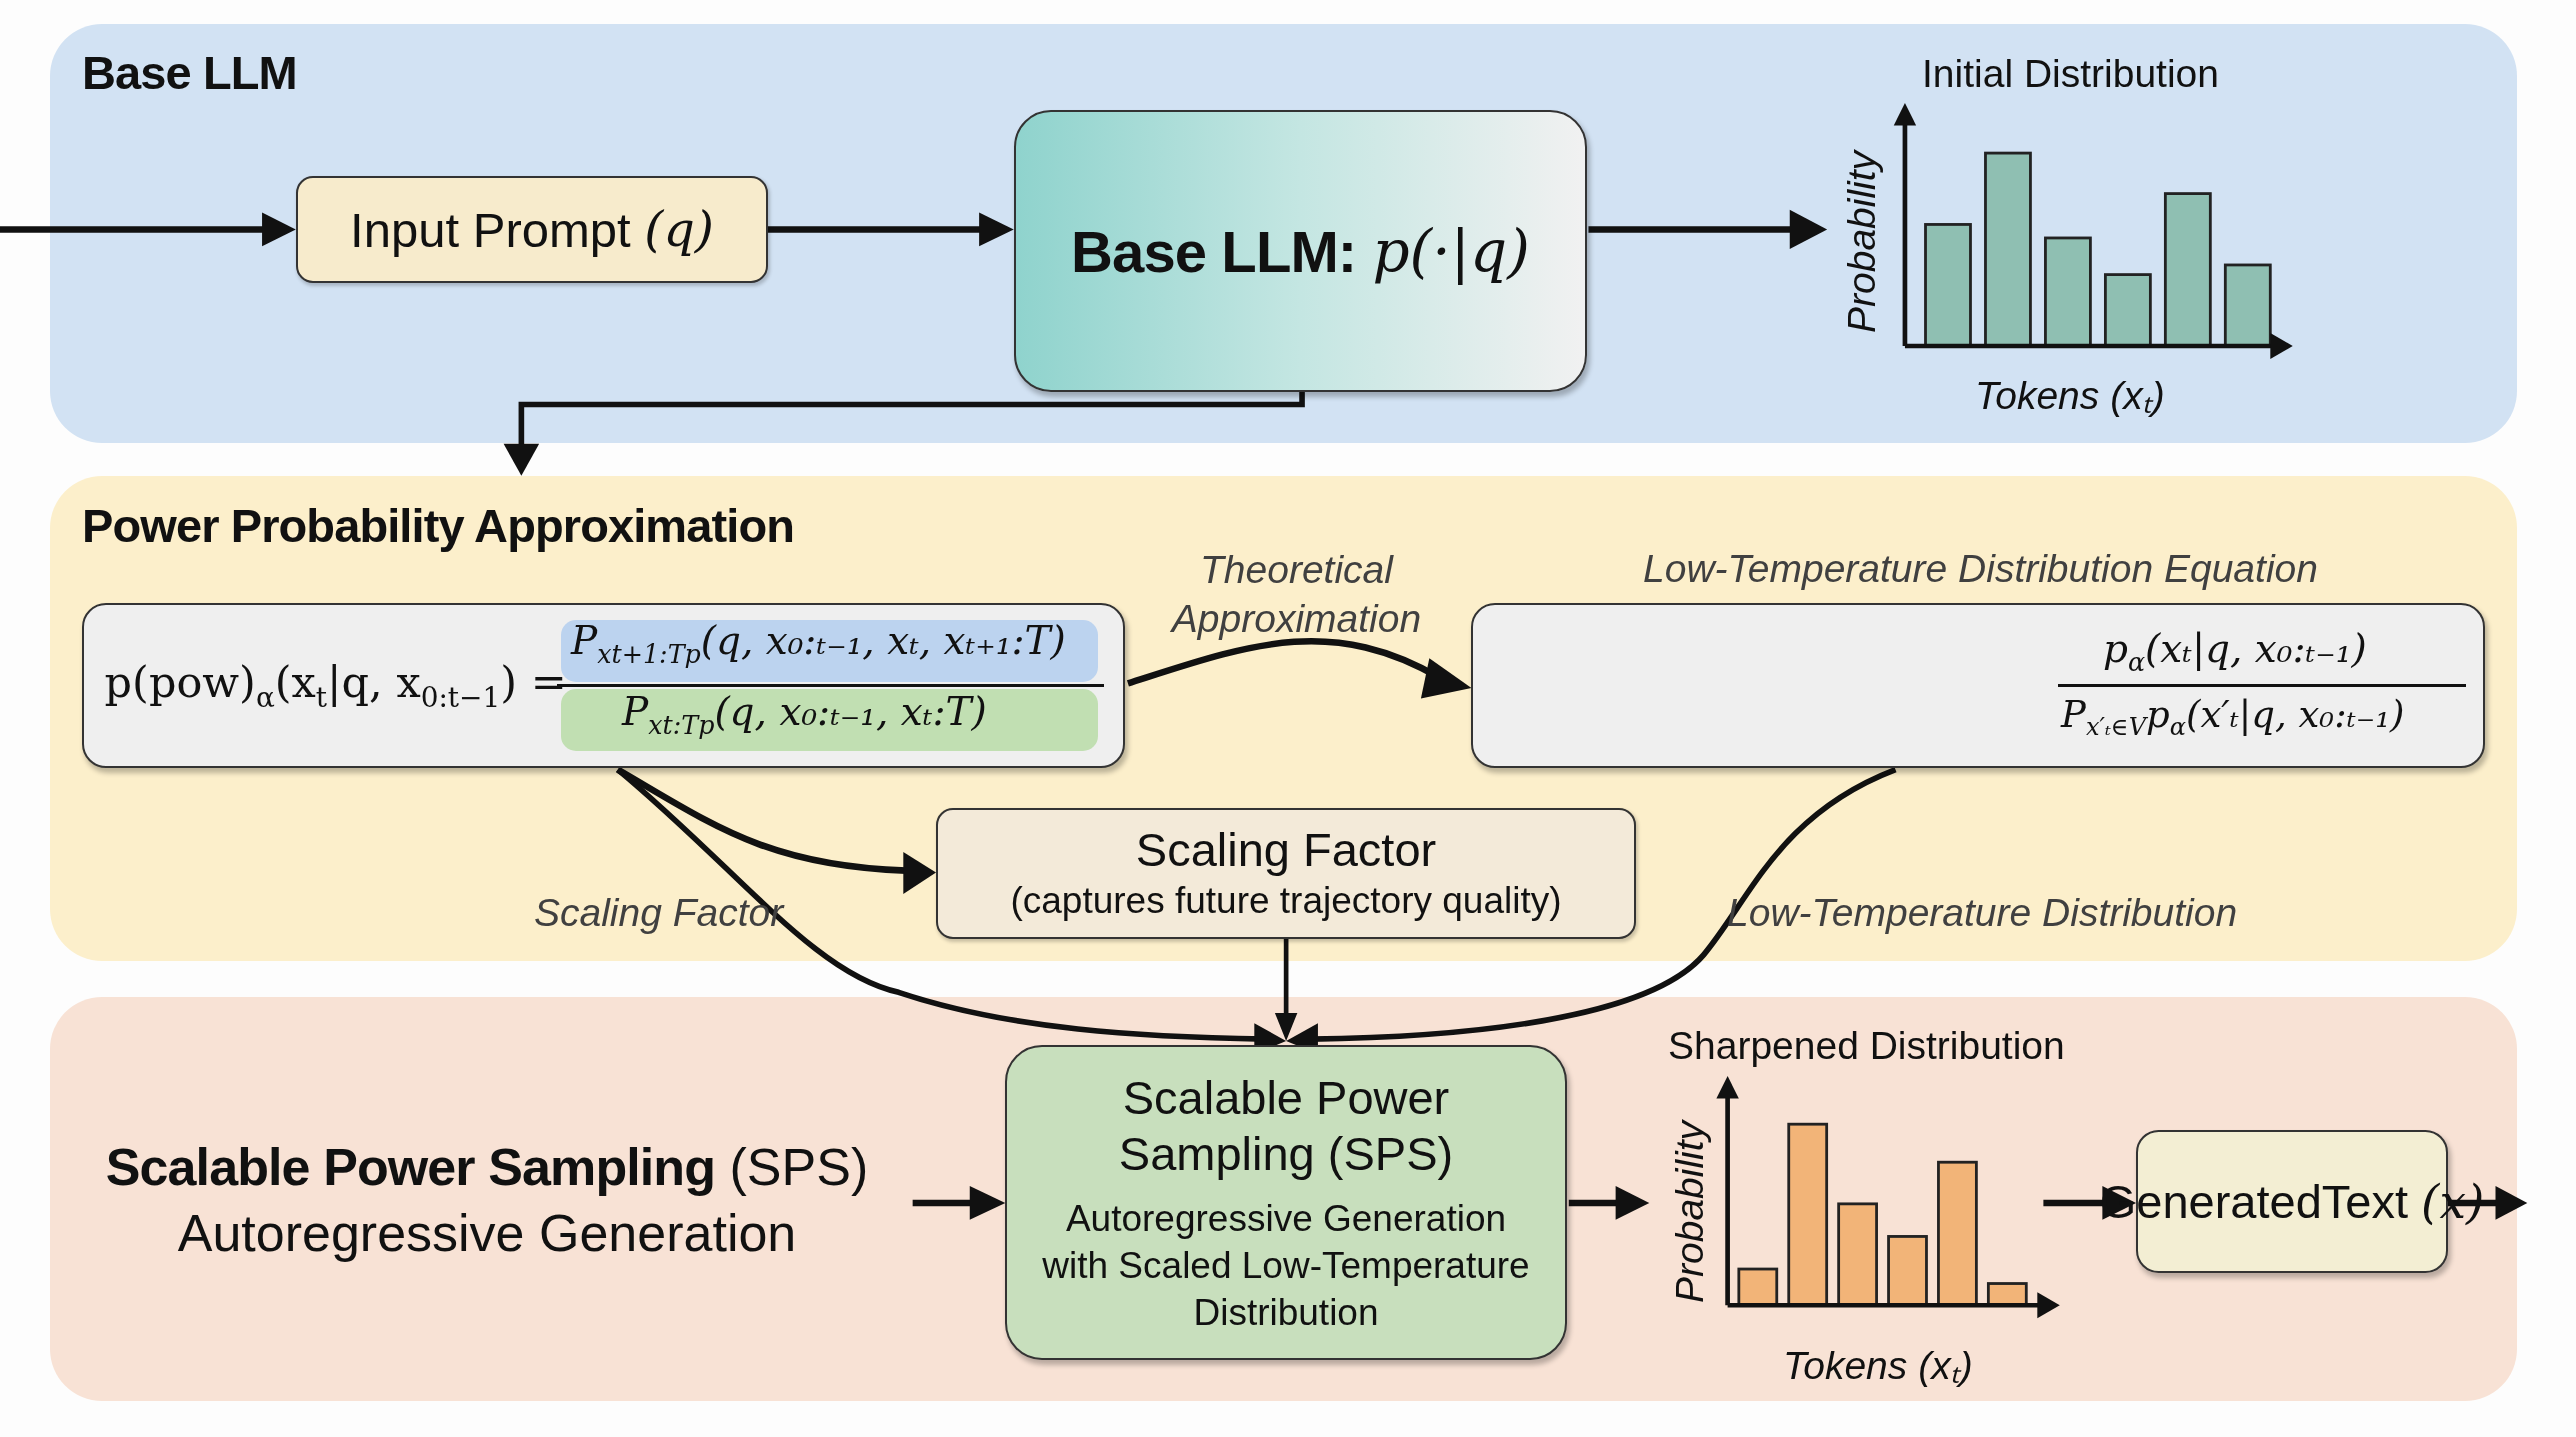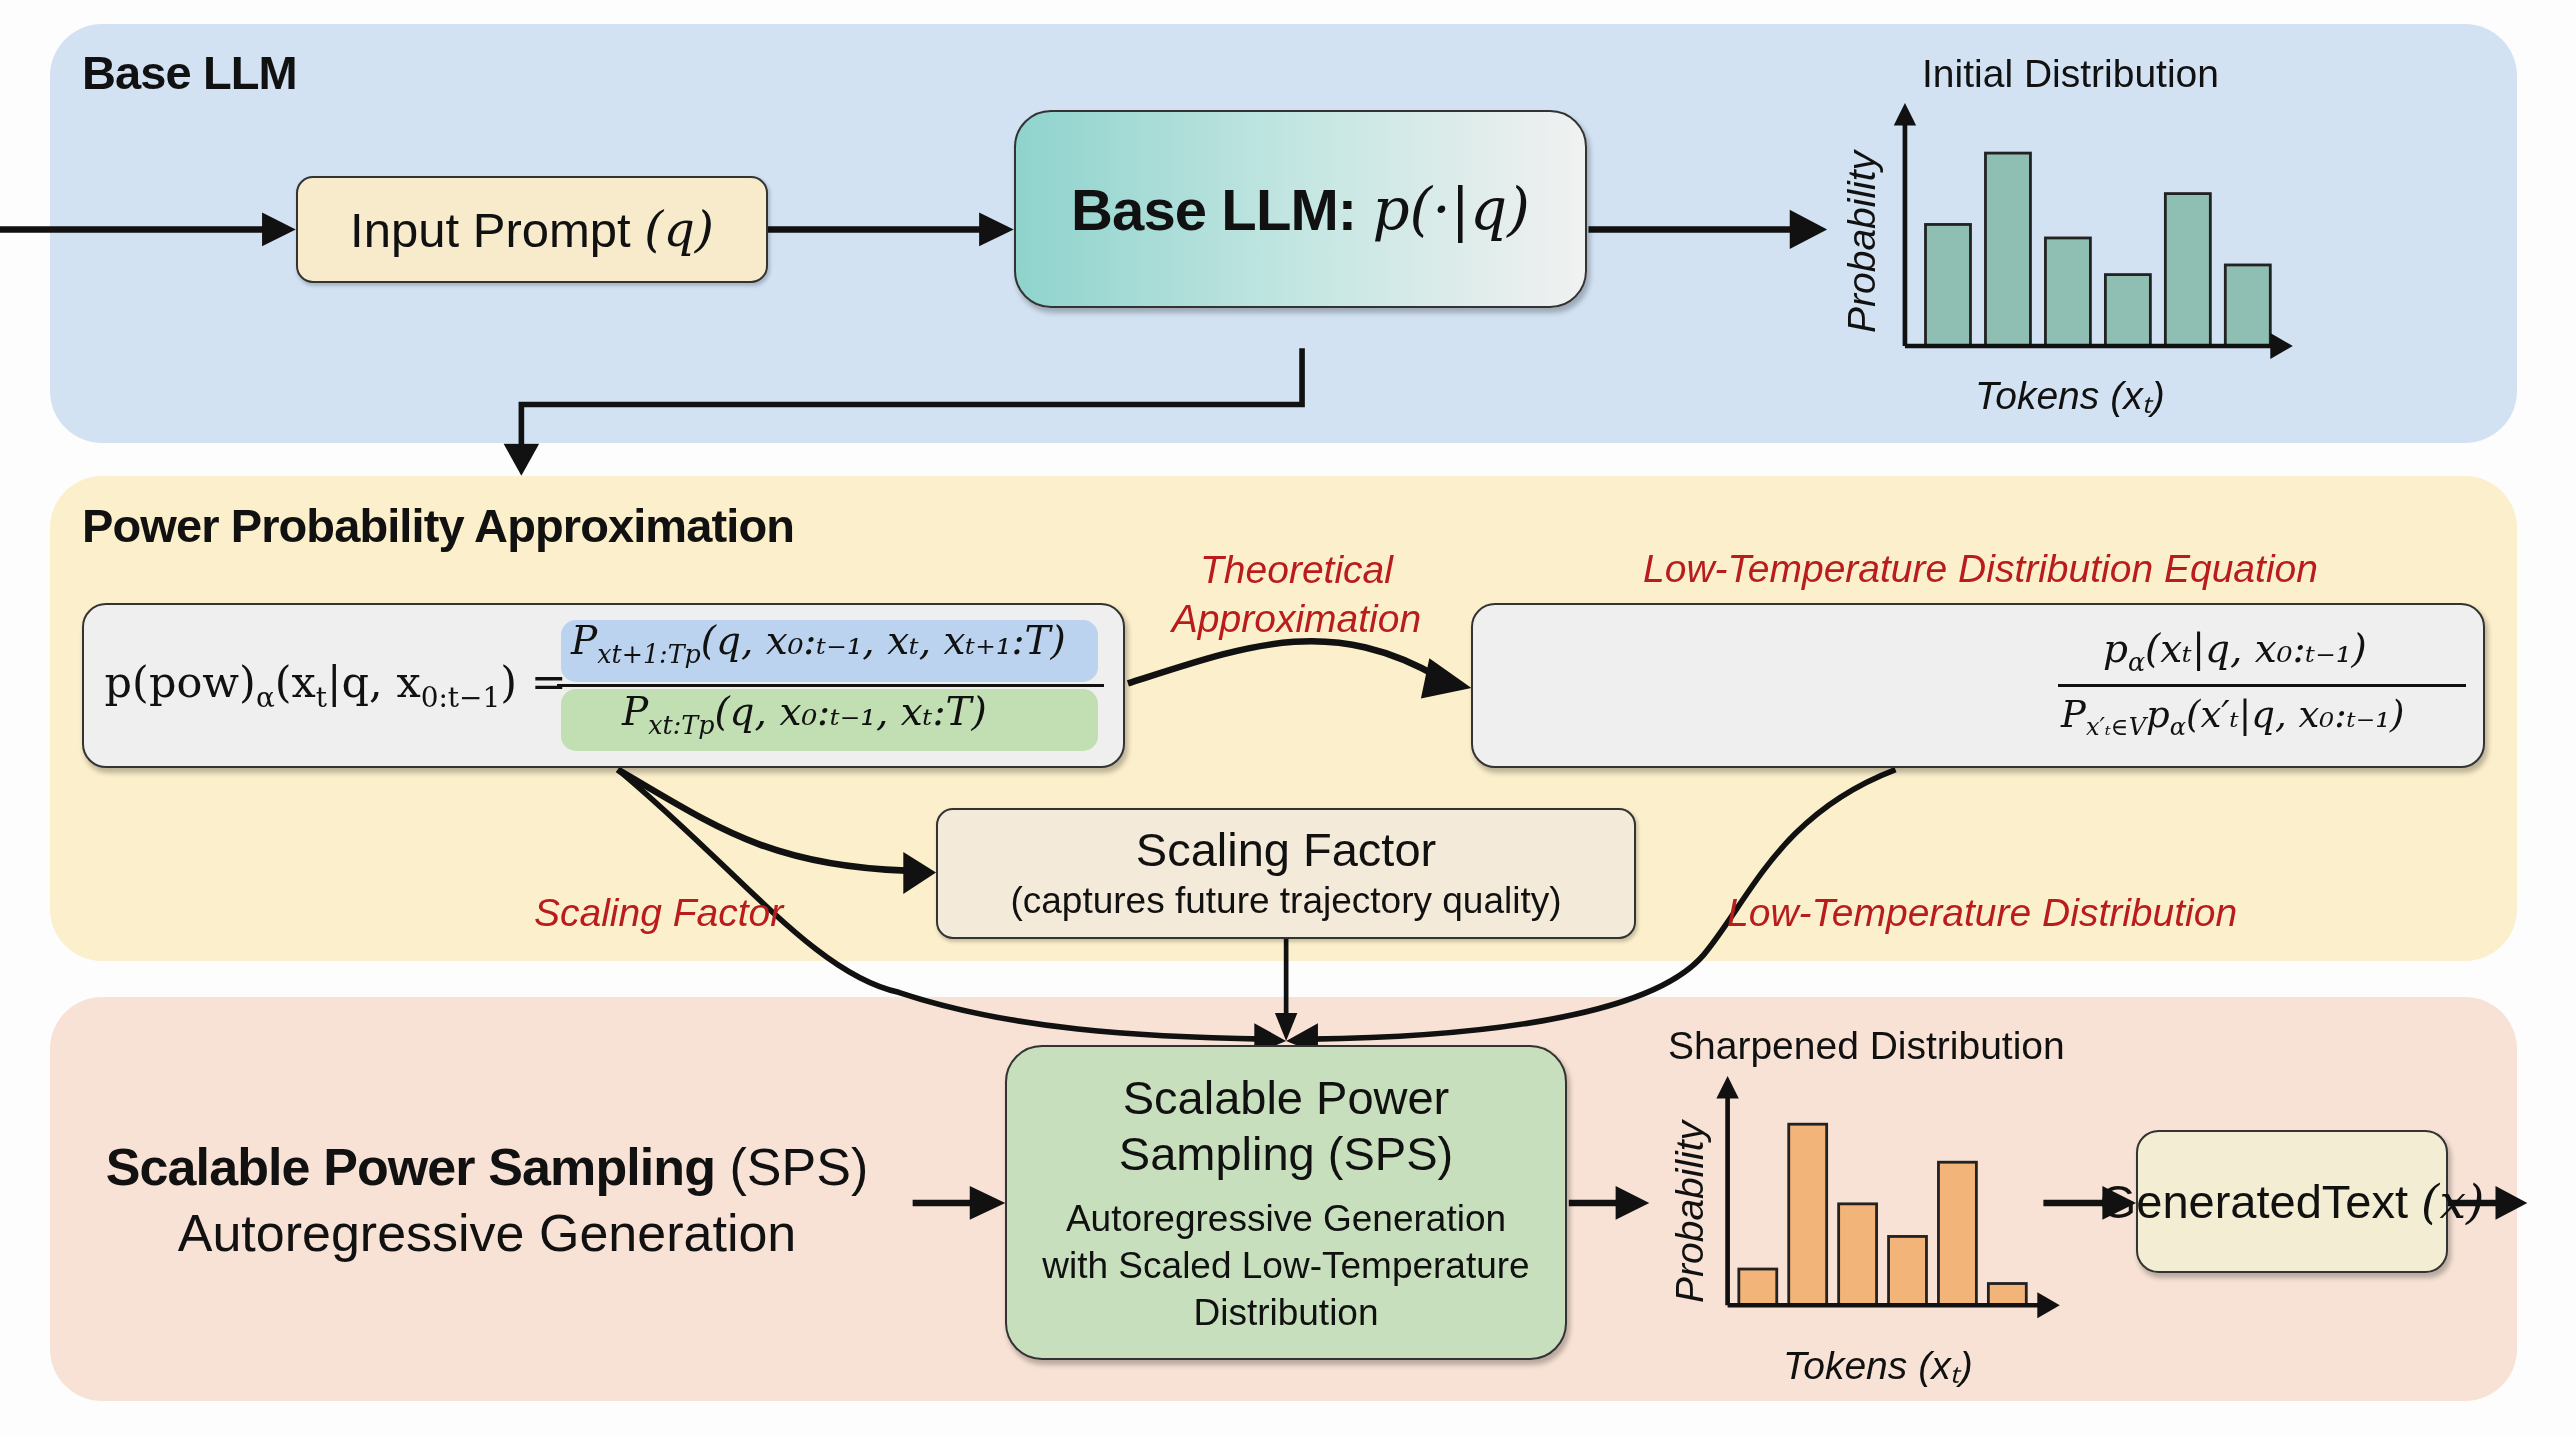--- a/index.html
+++ b/index.html
@@ -6,21 +6,21 @@
   #canvas { position: relative; width: 2576px; height: 1438px; overflow: hidden; background: #fdfdfd;
     font-family: "Liberation Sans", sans-serif; color: #111; }
   .region { position: absolute; border-radius: 52px; }
   #region-base { left: 50px; top: 24px; width: 2467px; height: 419px; background: #d2e2f3; }
   #region-pow { left: 50px; top: 476px; width: 2467px; height: 485px; background: #fcefcb; }
   #region-sps { left: 50px; top: 997px; width: 2467px; height: 404px; background: #f8e2d5; }
   .region-title { position: absolute; font-weight: bold; font-size: 47px; letter-spacing: -0.9px; }
   .box { position: absolute; border: 2.8px solid #333; box-sizing: border-box; display: flex; align-items: center; justify-content: center; text-align: center; box-shadow: 2.8px 4.7px 5.6px rgba(0,0,0,0.25); }
   .math { font-family: "DejaVu Serif", "Liberation Serif", serif; font-style: italic; }
   svg#wires { position: absolute; left: 0; top: 0; }
-  .label-it { position: absolute; font-style: italic; font-size: 39px; color: #b91c1c; }
+  .label-it { position: absolute; font-style: italic; font-size: 39px; color: #404040; }
   .chart-title { position: absolute; font-size: 39px; }
   .axis-label-y { position: absolute; font-style: italic; font-size: 39px; transform: rotate(-90deg); transform-origin: left top; white-space: nowrap; }
   .axis-label-x { position: absolute; font-style: italic; font-size: 39px; white-space: nowrap; }
   .eq { position: absolute; white-space: nowrap; font-family: "DejaVu Serif", "Liberation Serif", serif; }
   sub { font-size: 0.65em; }
 </style>
 </head>
 <body>
 
 <div id="canvas">
@@ -78,21 +78,21 @@
       <polygon points="1726,1267 1762,1285 1726,1303"></polygon>
       <polygon points="2246,1267 2282,1285 2246,1303"></polygon>
       <polygon points="2666,1267 2700,1285 2666,1303"></polygon>
     </g>
   </svg>
 
   <div class="box" style="left:296px; top:176px; width:472px; height:107px; border-radius:17px; background:#f7ebcc; font-size:49px; box-shadow:1.9px 2.8px 3.7px rgba(0,0,0,0.2);text-align:right;">
     <span>Input Prompt</span>&nbsp;<span class="math">(q)</span>
   </div>
 
-  <div class="box" style="left:1014px; top:110px; width:573px; height:198px; border-radius:37px; background:linear-gradient(90deg,#8fd3cd 0%,#c4e6e2 50%,#f1f1f1 100%); font-size:58px;">
+  <div class="box" style="left:1014px; top:110px; width:573px; height:282px; border-radius:37px; background:linear-gradient(90deg,#8fd3cd 0%,#c4e6e2 50%,#f1f1f1 100%); font-size:58px;">
     <span style="font-weight:bold; letter-spacing:-0.9px;">Base LLM:</span>&nbsp;<span class="math">p(·|q)</span>
   </div>
 
   <div class="chart-title" style="left:1922px; top:52px;">Initial Distribution</div>
   <div class="axis-label-y" style="left:1840px; top:333px;">Probability</div>
   <div class="axis-label-x" style="left:1975px; top:367px;">Tokens (xₜ)</div>
   <svg id="chart-initial" style="position:absolute; left:1872px; top:103px;" width="421" height="271" viewBox="0 0 450 290">
       <rect x="57" y="129.96800000000002" width="48.125" height="130.03199999999998" fill="#8fbfb2" stroke="#222" stroke-width="3"></rect>
       <rect x="121.16666666666667" y="53.599999999999994" width="48.125" height="206.4" fill="#8fbfb2" stroke="#222" stroke-width="3"></rect>
       <rect x="185.33333333333334" y="144.416" width="48.125" height="115.584" fill="#8fbfb2" stroke="#222" stroke-width="3"></rect>

